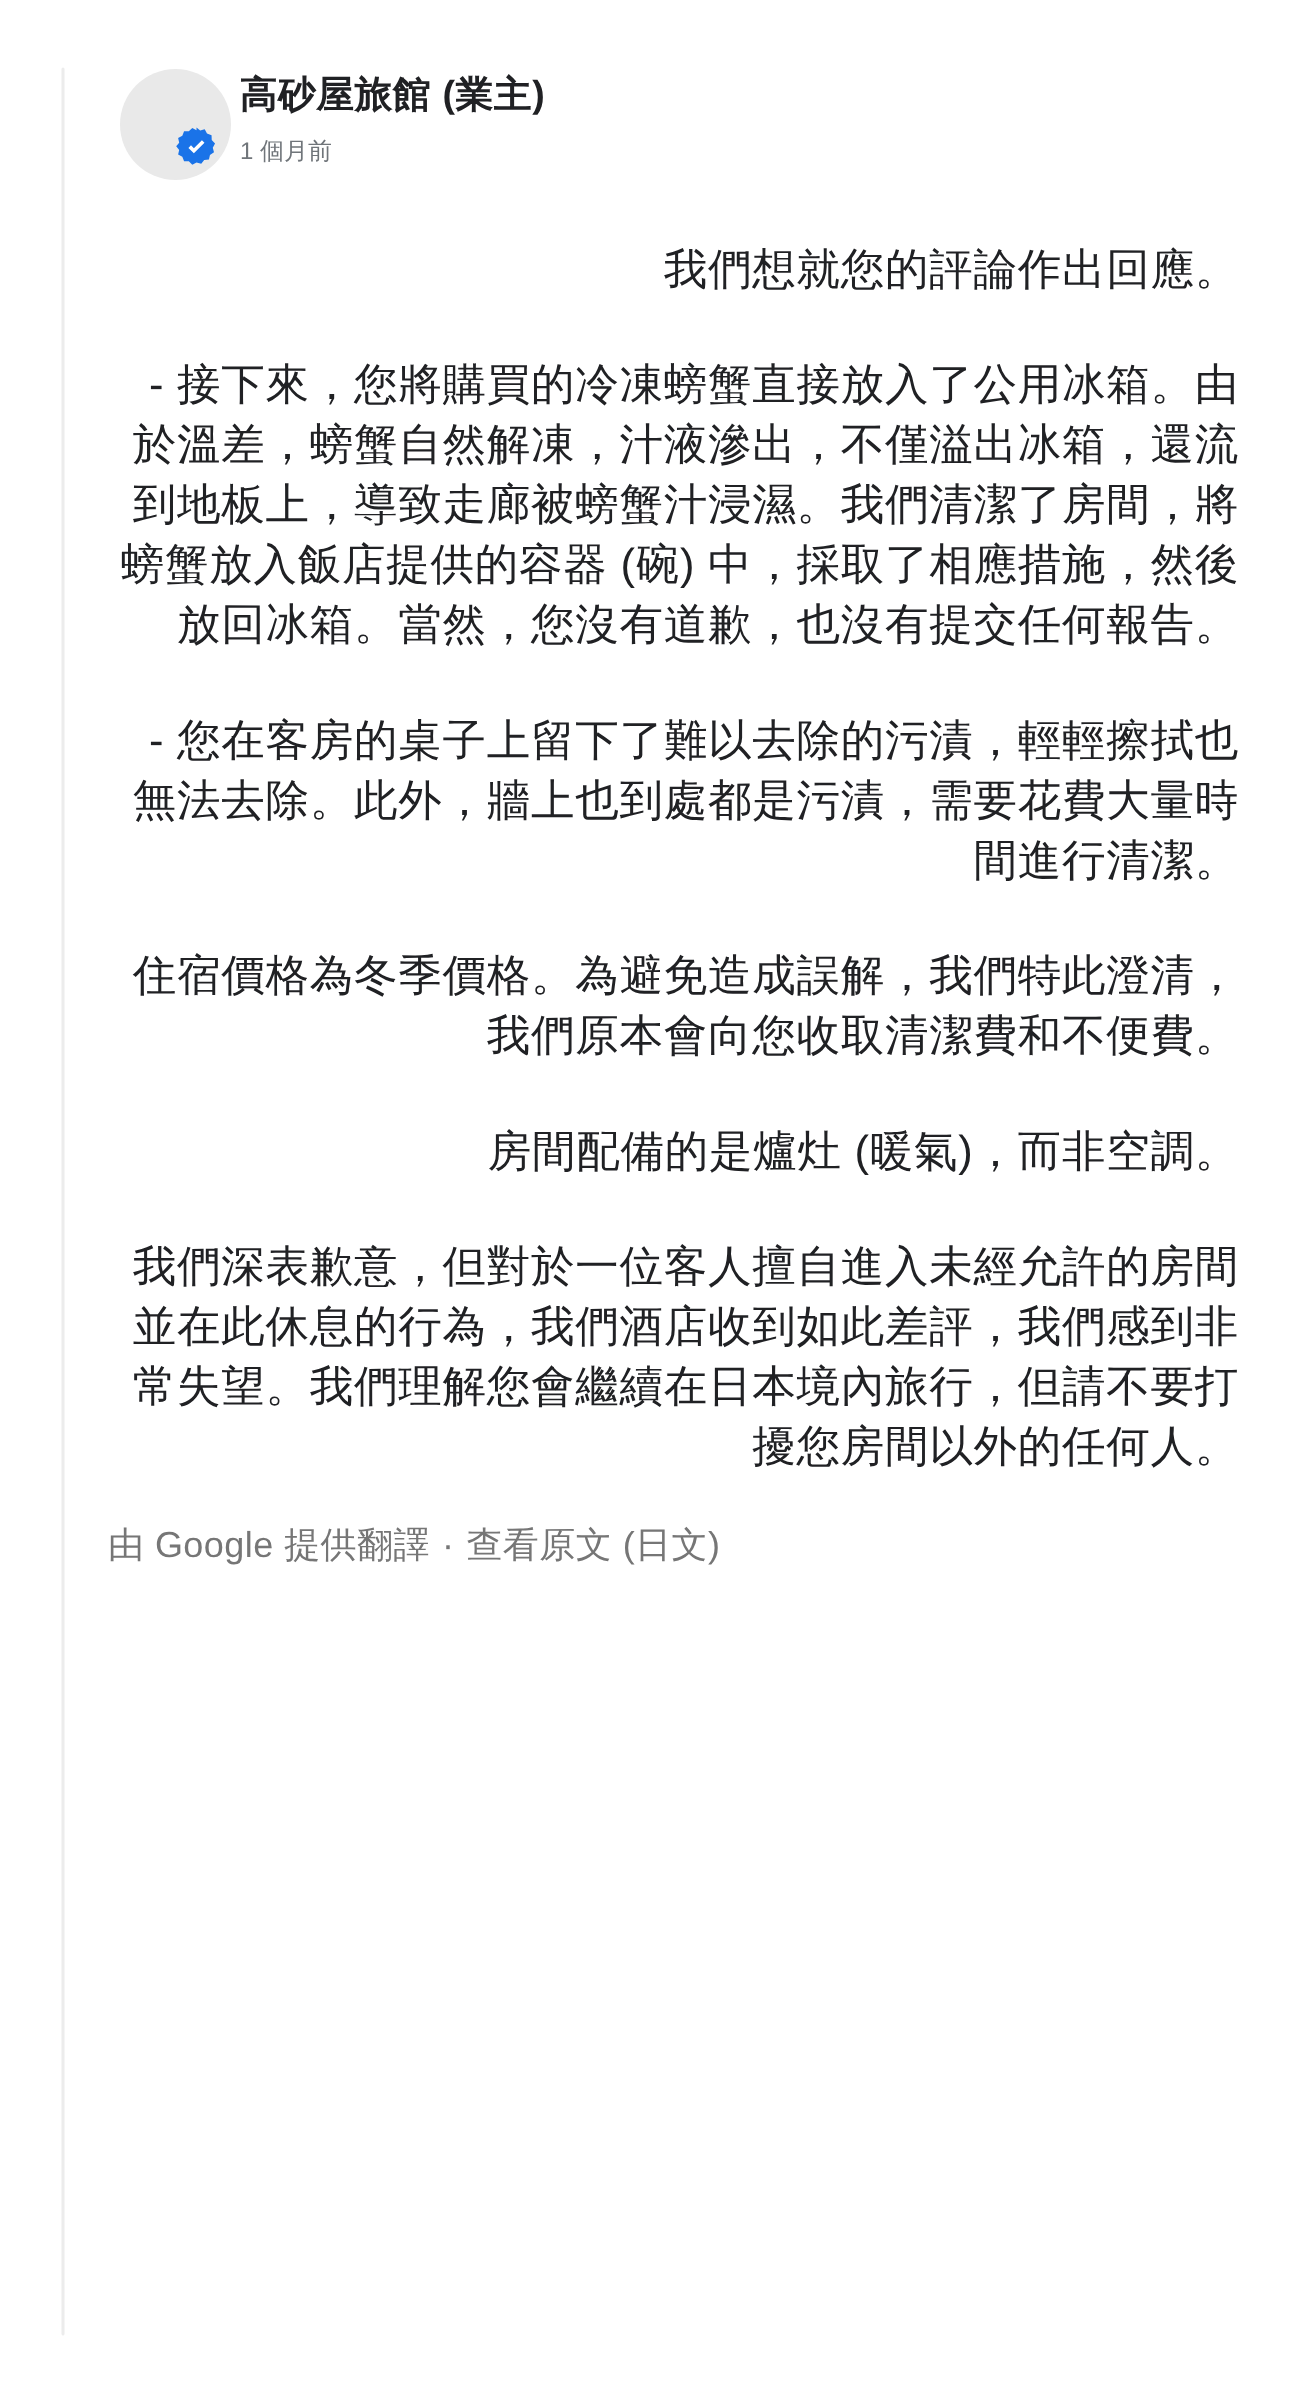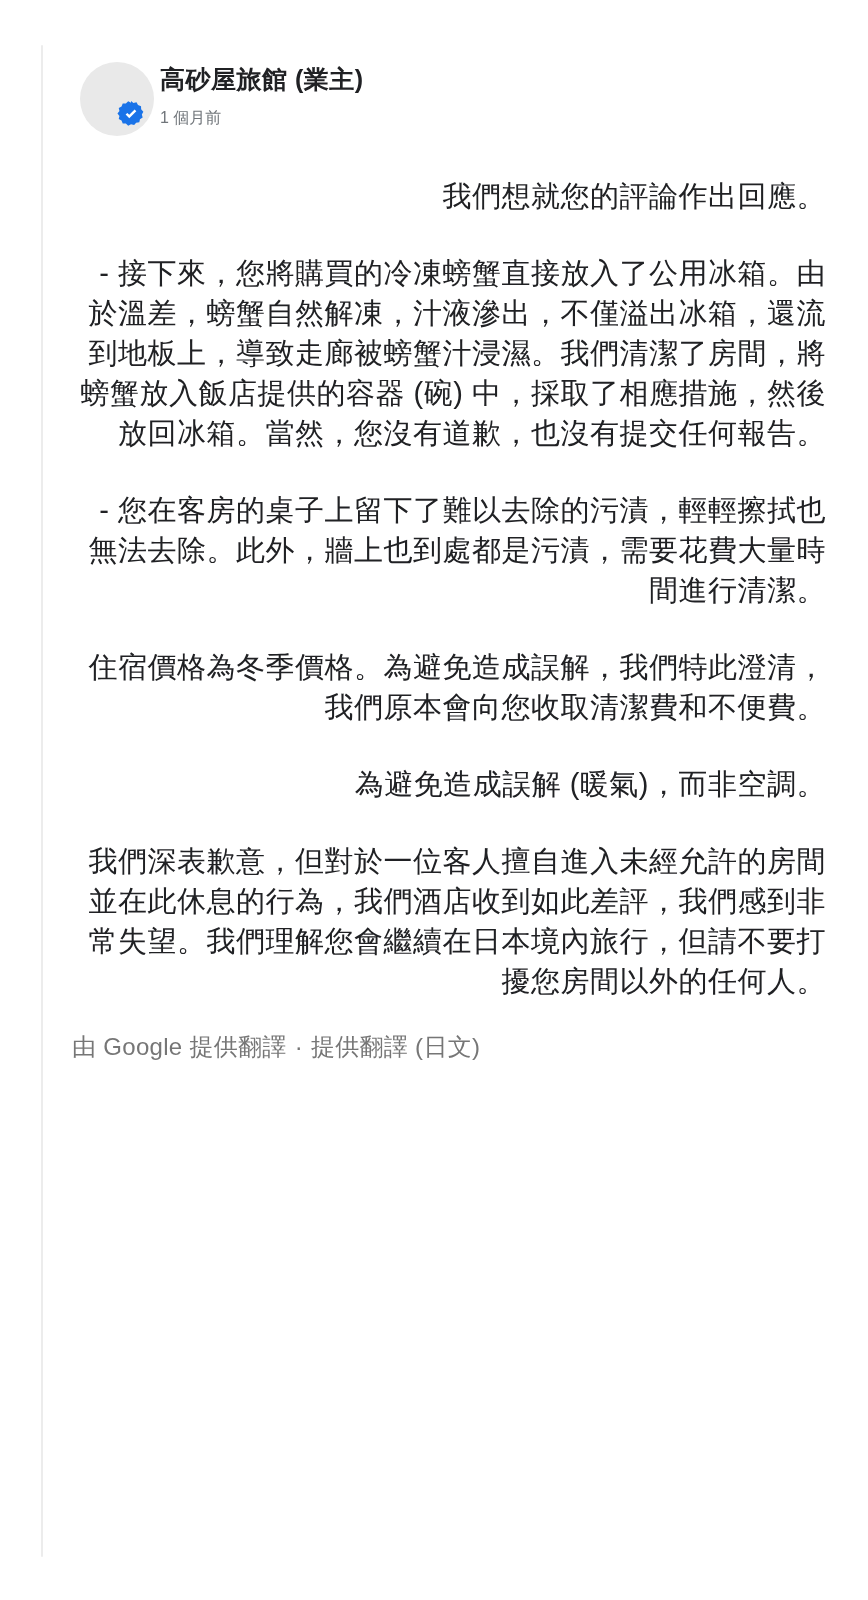--- a/index.html
+++ b/index.html
@@ -20,21 +20,21 @@
     left: 41px;
     top: 45px;
     width: 2px;
     height: 1512px;
     background: #ececec;
     border-radius: 1px;
   }
   .content {
     position: absolute;
     left: 72px;
-    top: 60px;
+    top: 44px;
     width: 754px;
   }
   .header {
     position: relative;
     height: 78px;
     padding-left: 88px;
   }
   .avatar {
     position: absolute;
     left: 8px;
@@ -111,22 +111,22 @@
         <div class="author">高砂屋旅館 (業主)</div>
         <div class="timestamp">1 個月前</div>
       </div>
     </div>
 
     <div class="body-text">
       <p>我們想就您的評論作出回應。</p>
       <p>- 接下來，您將購買的冷凍螃蟹直接放入了公用冰箱。由於溫差，螃蟹自然解凍，汁液滲出，不僅溢出冰箱，還流到地板上，導致走廊被螃蟹汁浸濕。我們清潔了房間，將螃蟹放入飯店提供的容器 (碗) 中，採取了相應措施，然後放回冰箱。當然，您沒有道歉，也沒有提交任何報告。</p>
       <p>- 您在客房的桌子上留下了難以去除的污漬，輕輕擦拭也無法去除。此外，牆上也到處都是污漬，需要花費大量時間進行清潔。</p>
       <p>住宿價格為冬季價格。為避免造成誤解，我們特此澄清，我們原本會向您收取清潔費和不便費。</p>
-      <p>為避免造成誤解 (暖氣)，而非空調。</p>
+      <p>房間配備的是爐灶 (暖氣)，而非空調。</p>
       <p>我們深表歉意，但對於一位客人擅自進入未經允許的房間並在此休息的行為，我們酒店收到如此差評，我們感到非常失望。我們理解您會繼續在日本境內旅行，但請不要打擾您房間以外的任何人。</p>
     </div>
 
     <div class="footer">
-      <span>由 Google 提供翻譯</span><span class="sep">·</span><span class="orig-link">提供翻譯 (日文)</span>
+      <span>由 Google 提供翻譯</span><span class="sep">·</span><span class="orig-link">查看原文 (日文)</span>
     </div>
 
   </div>
 </div>
 
 </body></html>

